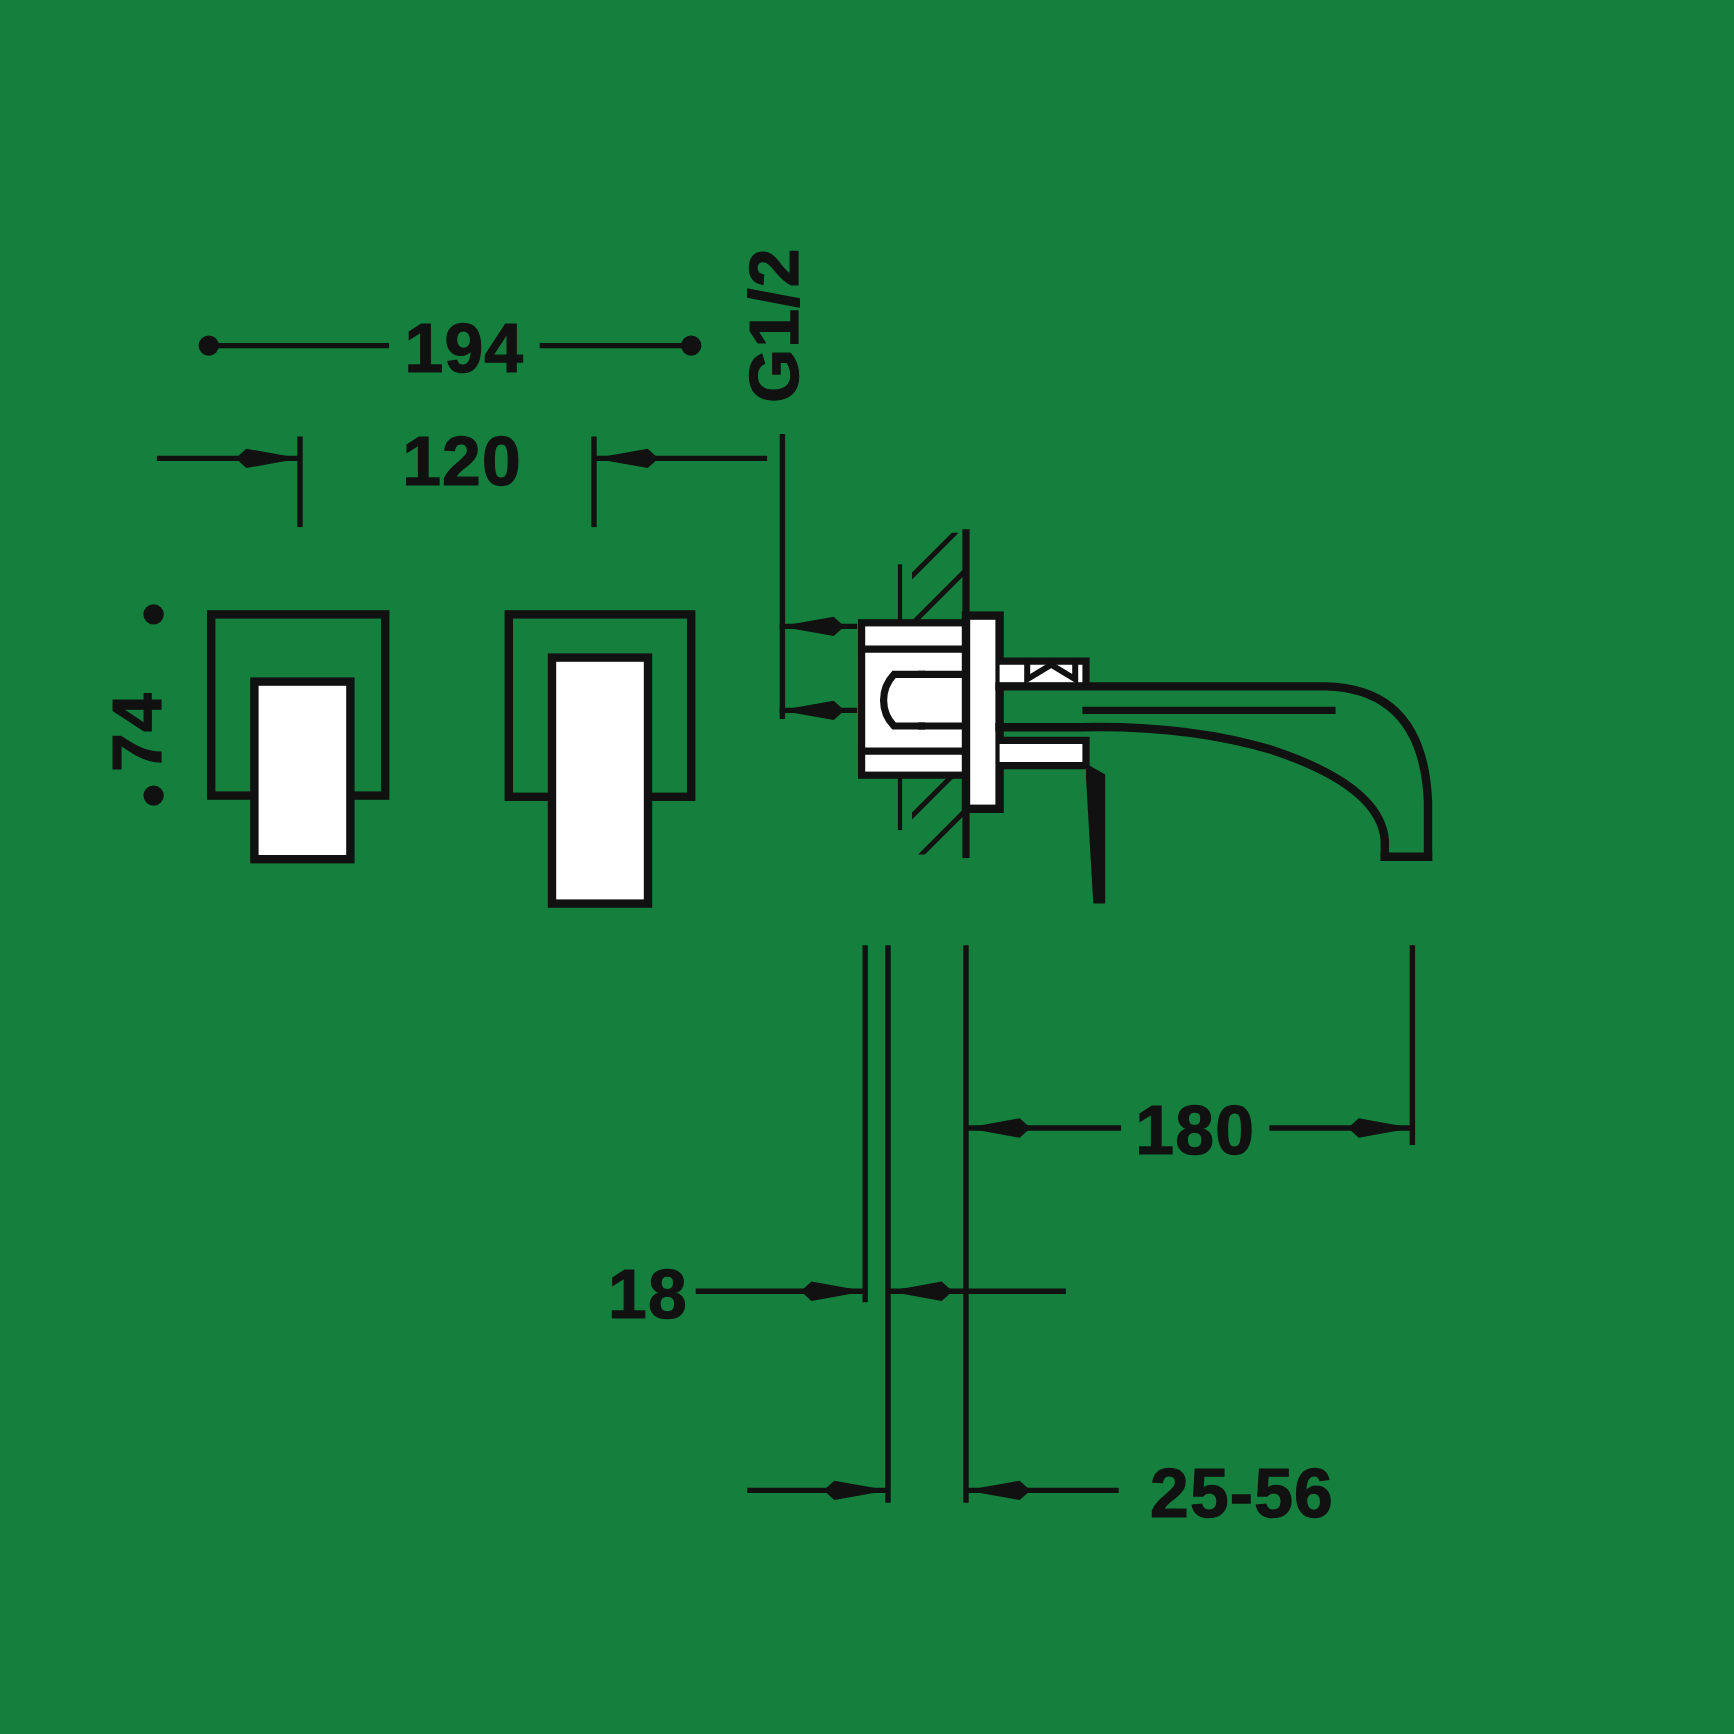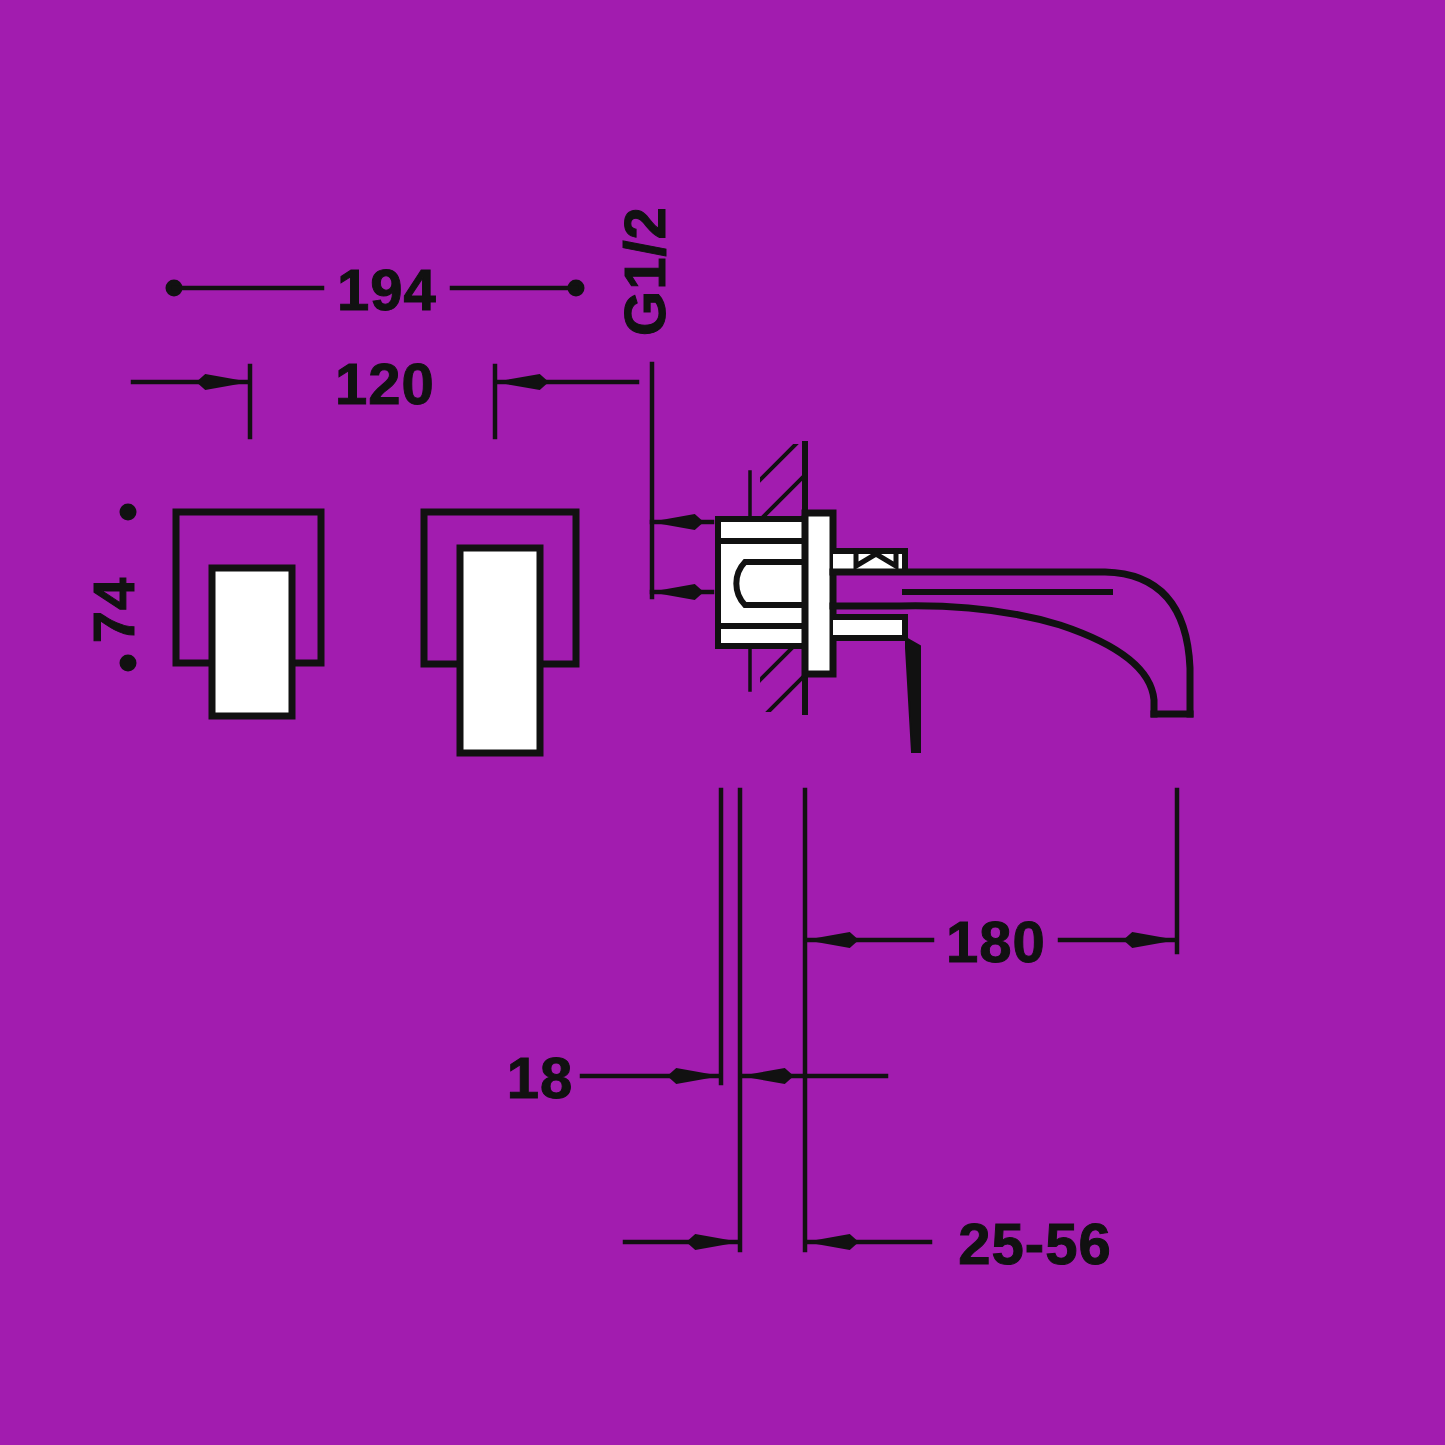--- a/index.html
+++ b/index.html
@@ -8,21 +8,21 @@
     padding: 0;
     background: #ffffff;
   }
   body {
     font-family: "Liberation Sans", sans-serif;
   }
   #canvas-wrap {
     position: relative;
     width: 1445px;
     height: 1445px;
-    background: #a21caf;
+    background: #15803d;
     overflow: hidden;
   }
   #drawing-svg {
     position: absolute;
     top: 0;
     left: 0;
     width: 1445px;
     height: 1445px;
     display: block;
   }

